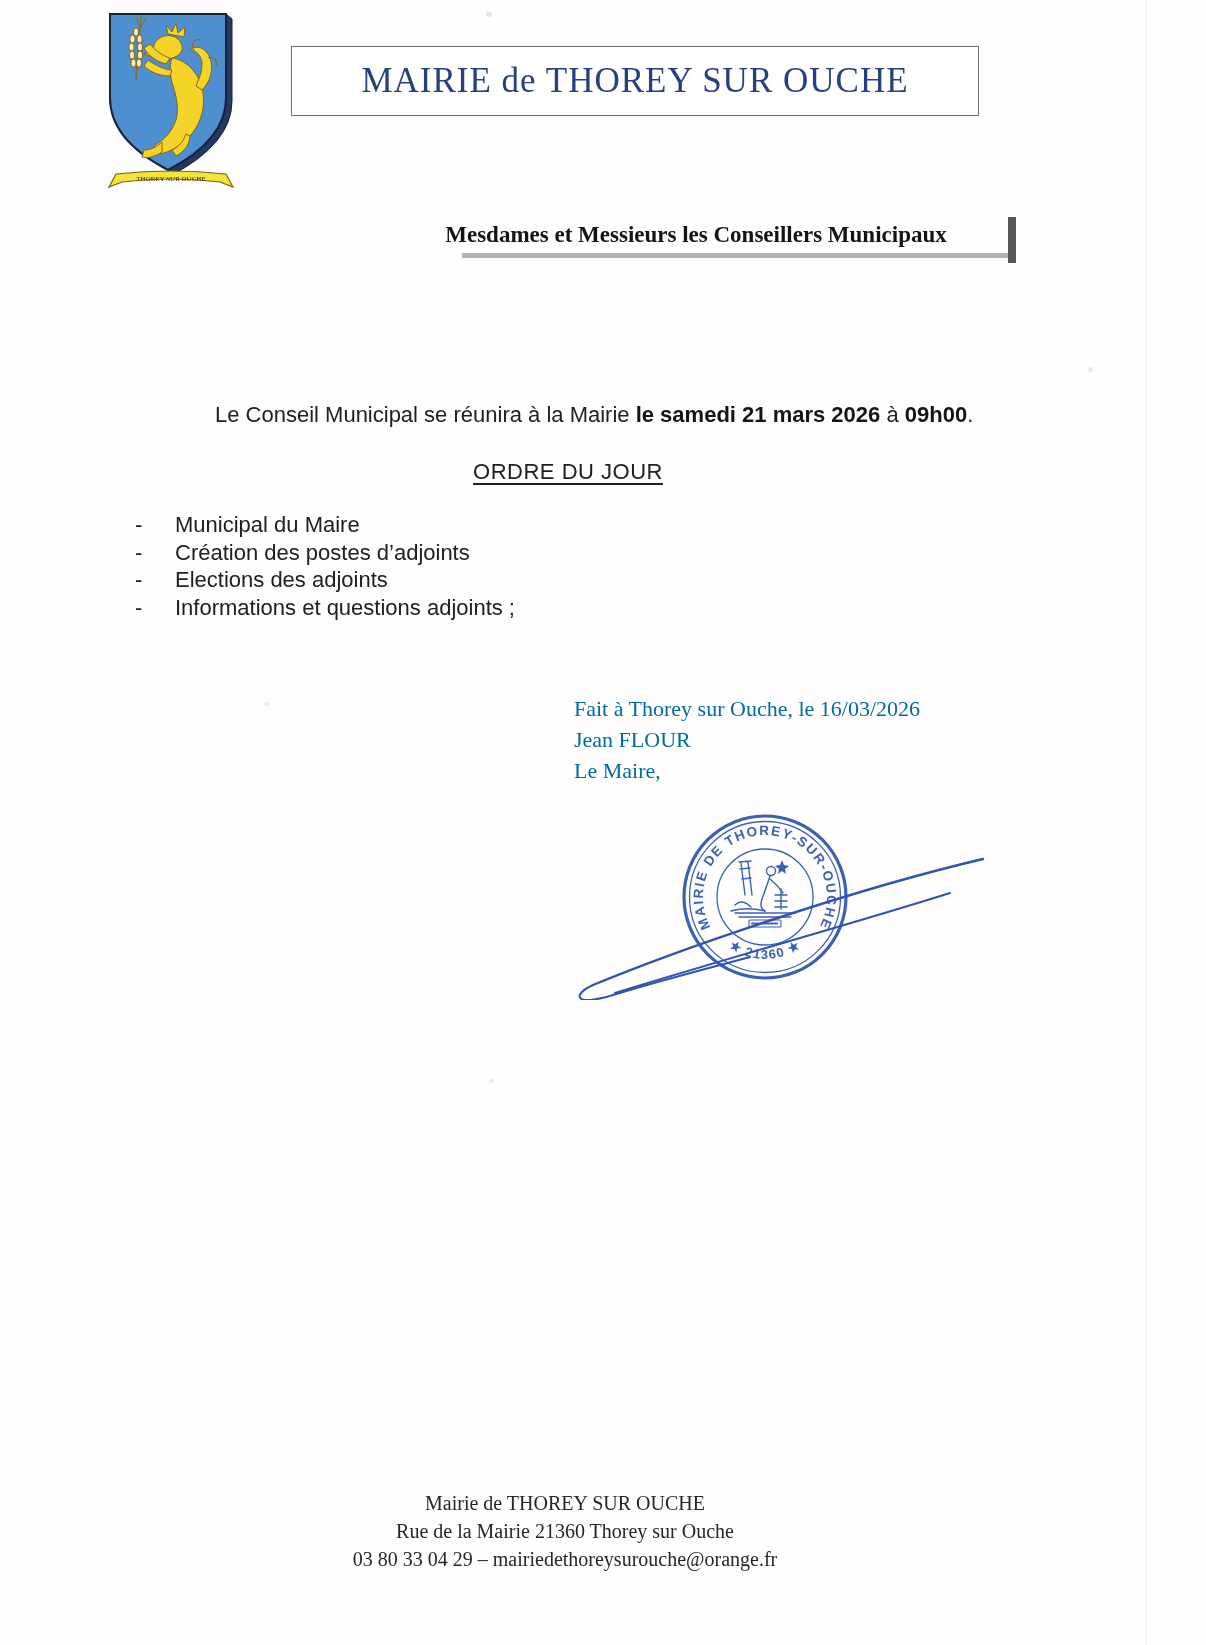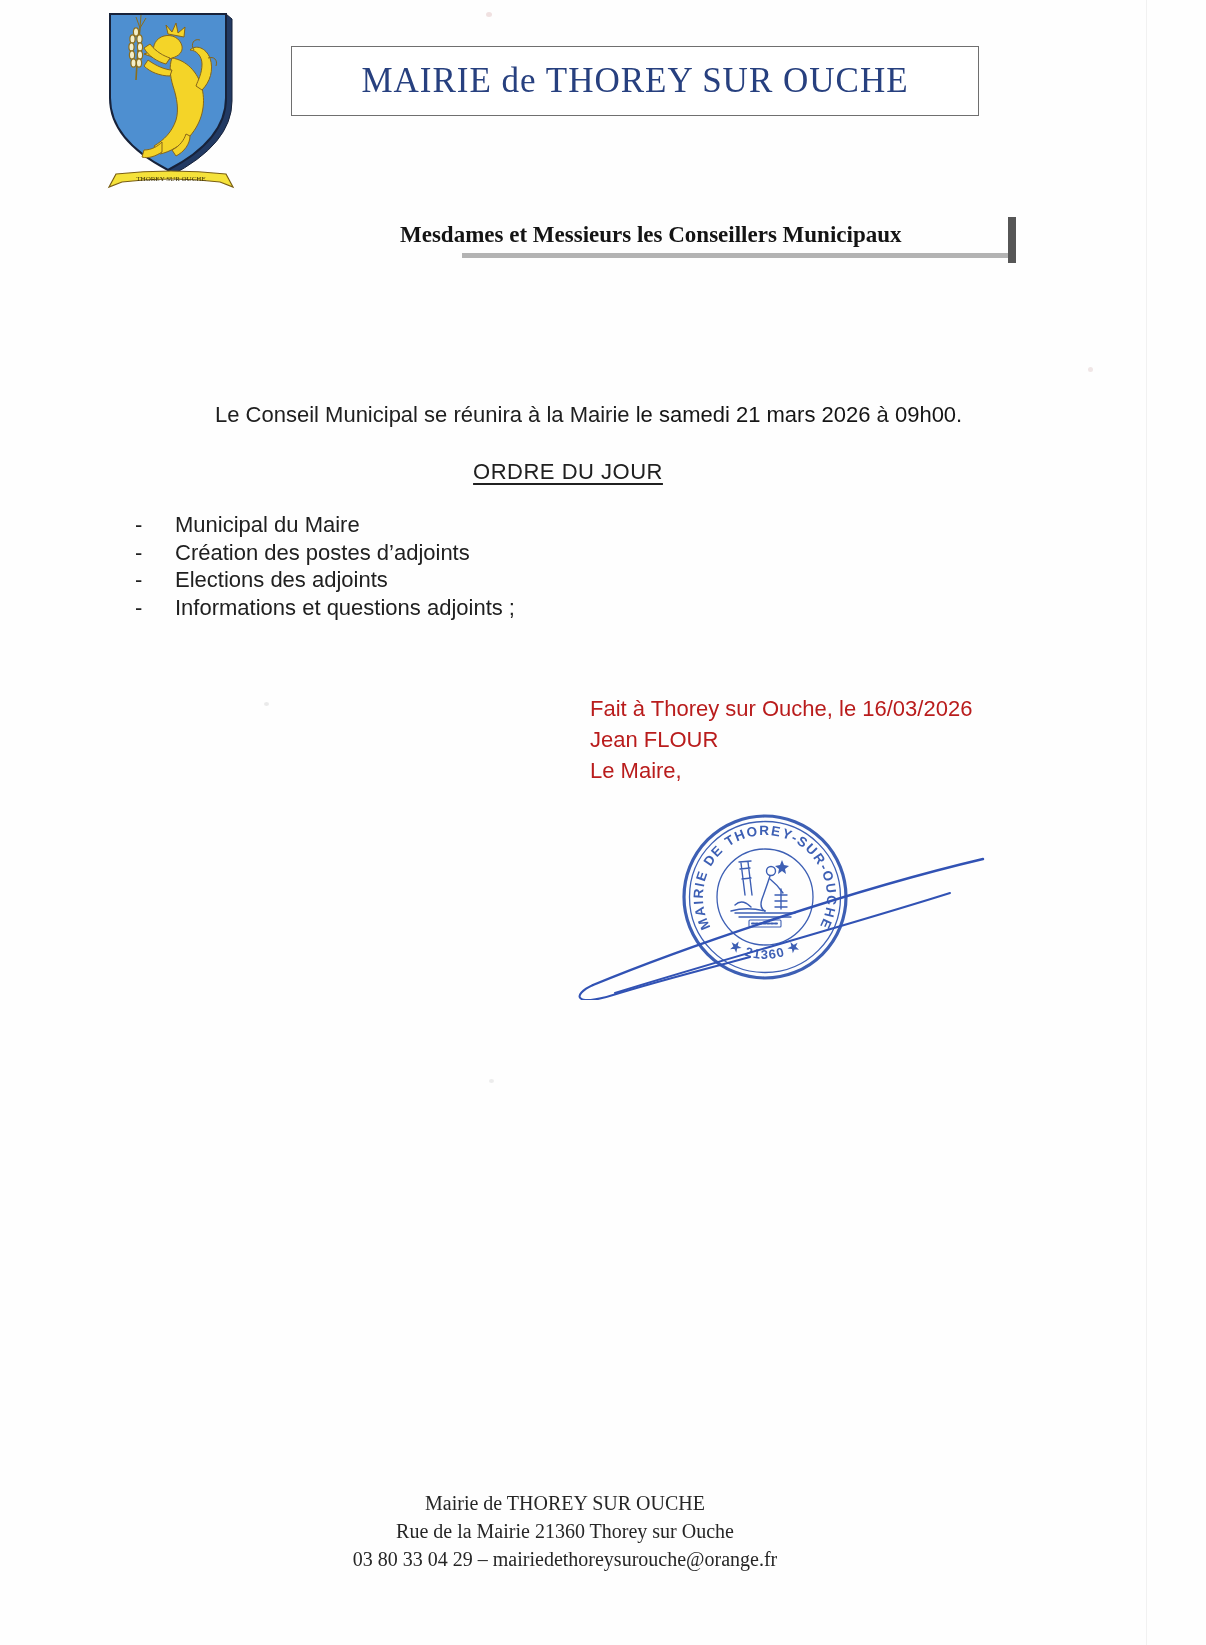--- a/index.html
+++ b/index.html
@@ -17,46 +17,46 @@
     border:1.5px solid #6f6f6f;box-sizing:border-box;
     display:flex;align-items:center;justify-content:center;
     background:#fff;
   }
   .title-box span{
     font-family:"Liberation Serif",serif;font-size:35px;color:#27407f;
     letter-spacing:1px;white-space:nowrap;
   }
   
   .addressee{
-    left:400px;top:222px;width:592px;text-align:left;
+    left:400px;top:222px;width:592px;text-align:center;
     font-family:"Liberation Serif",serif;font-weight:700;font-size:23px;color:#141414;
     white-space:nowrap;
   }
   .addr-shadow-h{left:462px;top:253px;width:548px;height:5px;background:#b3b3b3;}
   .addr-shadow-v{left:1008px;top:217px;width:8px;height:46px;background:#565656;}
   
   .heading{
     left:240px;top:336px;font-size:27px;font-weight:700;letter-spacing:-0.3px;
     color:#262626;text-decoration:underline;text-decoration-thickness:2px;
     text-underline-offset:6px;white-space:nowrap;
   }
   
   .intro{left:215px;top:402px;font-size:22px;color:#202020;white-space:nowrap;}
-  .intro b{font-weight:400;color:#151515;}
+  .intro b{font-weight:700;color:#151515;}
   
   .agenda-title-row{left:0;top:459px;width:1136px;text-align:center;}
   .agenda-title{
     font-size:22px;color:#202020;text-decoration:underline;
     text-decoration-thickness:1.5px;text-underline-offset:4px;letter-spacing:.5px;
   }
   .agenda-list{left:135px;top:511px;font-size:22px;color:#202020;line-height:27.5px;}
   .agenda-item{display:flex;}
   .agenda-item .dash{width:40px;}
   
-  .closing{left:590px;top:693px;font-size:22px;color:#b91c1c;line-height:31px;}
+  .closing{left:574px;top:693px;font-size:22px;color:#0369a1;line-height:31px;font-family:Liberation Serif, serif;}
   
   .stamp{left:680px;top:812px;width:170px;height:170px;opacity:.92;}
   .signature{left:555px;top:835px;width:450px;height:165px;}
   
   .footer{
     left:0;top:1489px;width:1130px;text-align:center;
     font-family:"Liberation Serif",serif;font-size:20px;color:#262626;line-height:28px;
   }
   .scan-edge{left:1146px;top:0;width:1px;height:1645px;background:rgba(0,0,0,0.05);}
   .speck{border-radius:50%;}

